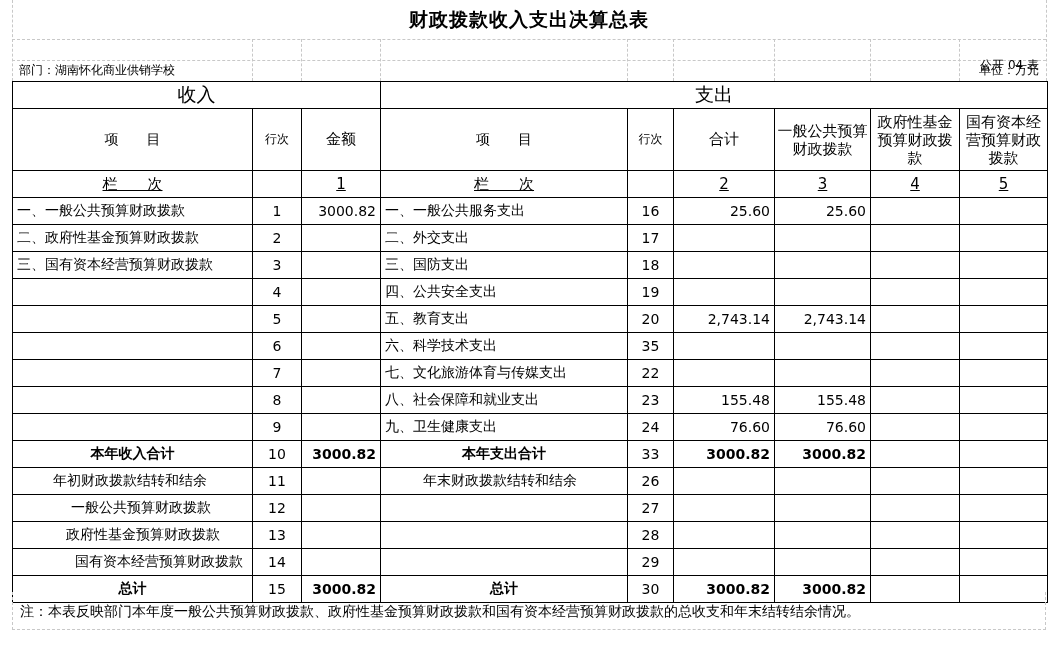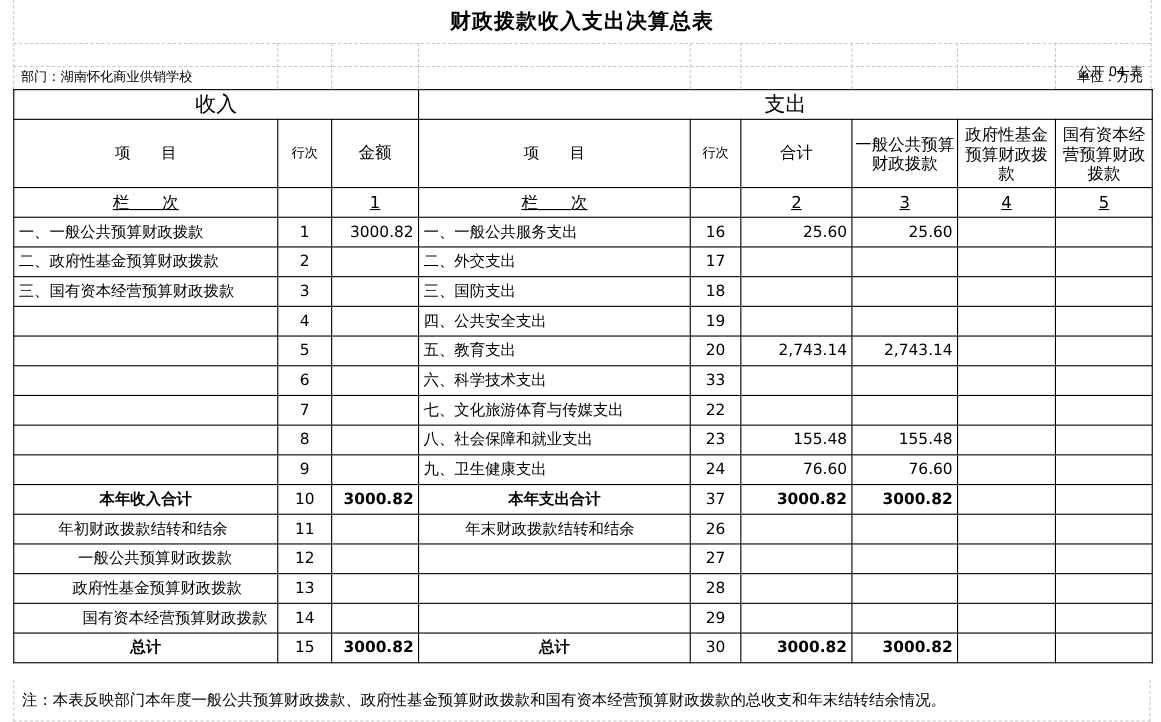--- a/index.html
+++ b/index.html
@@ -19,21 +19,21 @@
   table.main tr.hdr td { height:61px; text-align:center; font-size:14px; }
   table.main tr.hdr td.wrap { white-space:normal; line-height:18px; padding:0 2px; font-size:15px; }
   table.main tr.lan td { text-align:center; font-size:15px;text-decoration:underline; }
   .c { text-align:center; }
   .r { text-align:right; }
   .b { font-weight:bold; }
   .ind1 { padding-left:40px !important; }
   .ind2 { padding-left:58px !important; }
   .ind3 { padding-left:53px !important; }
   .ind-exp { padding-left:42px !important; }
-  .note { position:absolute; left:12px; top:618px; width:1034px; height:38px;
+  .note { position:absolute; left:12px; top:592px; width:1034px; height:38px;
           border-left:1px dashed #c8c8c8; border-right:1px dashed #c8c8c8;
           border-bottom:1px dashed #c8c8c8; font-size:14px; line-height:38px;
           padding-left:7px; box-sizing:border-box; }
 </style>
 </head>
 <body>
 
 <div class="gridline-v" style="left:12px;top:0;height:81px;"></div>
 <div class="gridline-v" style="left:1046px;top:0;height:81px;"></div>
 <div class="gridline-h" style="left:12px;top:39px;width:1034px;"></div>
@@ -145,21 +145,21 @@
     <td class="r">2,743.14</td>
     <td class="r">2,743.14</td>
     <td class="r"></td>
     <td class="r"></td>
   </tr>
   <tr>
     <td></td>
     <td class="c">6</td>
     <td class="r"></td>
     <td>六、科学技术支出</td>
-    <td class="c">33</td>
+    <td class="c">35</td>
     <td class="r"></td>
     <td class="r"></td>
     <td class="r"></td>
     <td class="r"></td>
   </tr>
   <tr>
     <td></td>
     <td class="c">7</td>
     <td class="r"></td>
     <td>七、文化旅游体育与传媒支出</td>
@@ -189,21 +189,21 @@
     <td class="r">76.60</td>
     <td class="r">76.60</td>
     <td class="r"></td>
     <td class="r"></td>
   </tr>
   <tr>
     <td class="c b">本年收入合计</td>
     <td class="c">10</td>
     <td class="r b">3000.82</td>
     <td class="c b">本年支出合计</td>
-    <td class="c">37</td>
+    <td class="c">33</td>
     <td class="r b">3000.82</td>
     <td class="r b">3000.82</td>
     <td class="r"></td>
     <td class="r"></td>
   </tr>
   <tr>
     <td class="ind1">年初财政拨款结转和结余</td>
     <td class="c">11</td>
     <td class="r"></td>
     <td class="ind-exp">年末财政拨款结转和结余</td>

